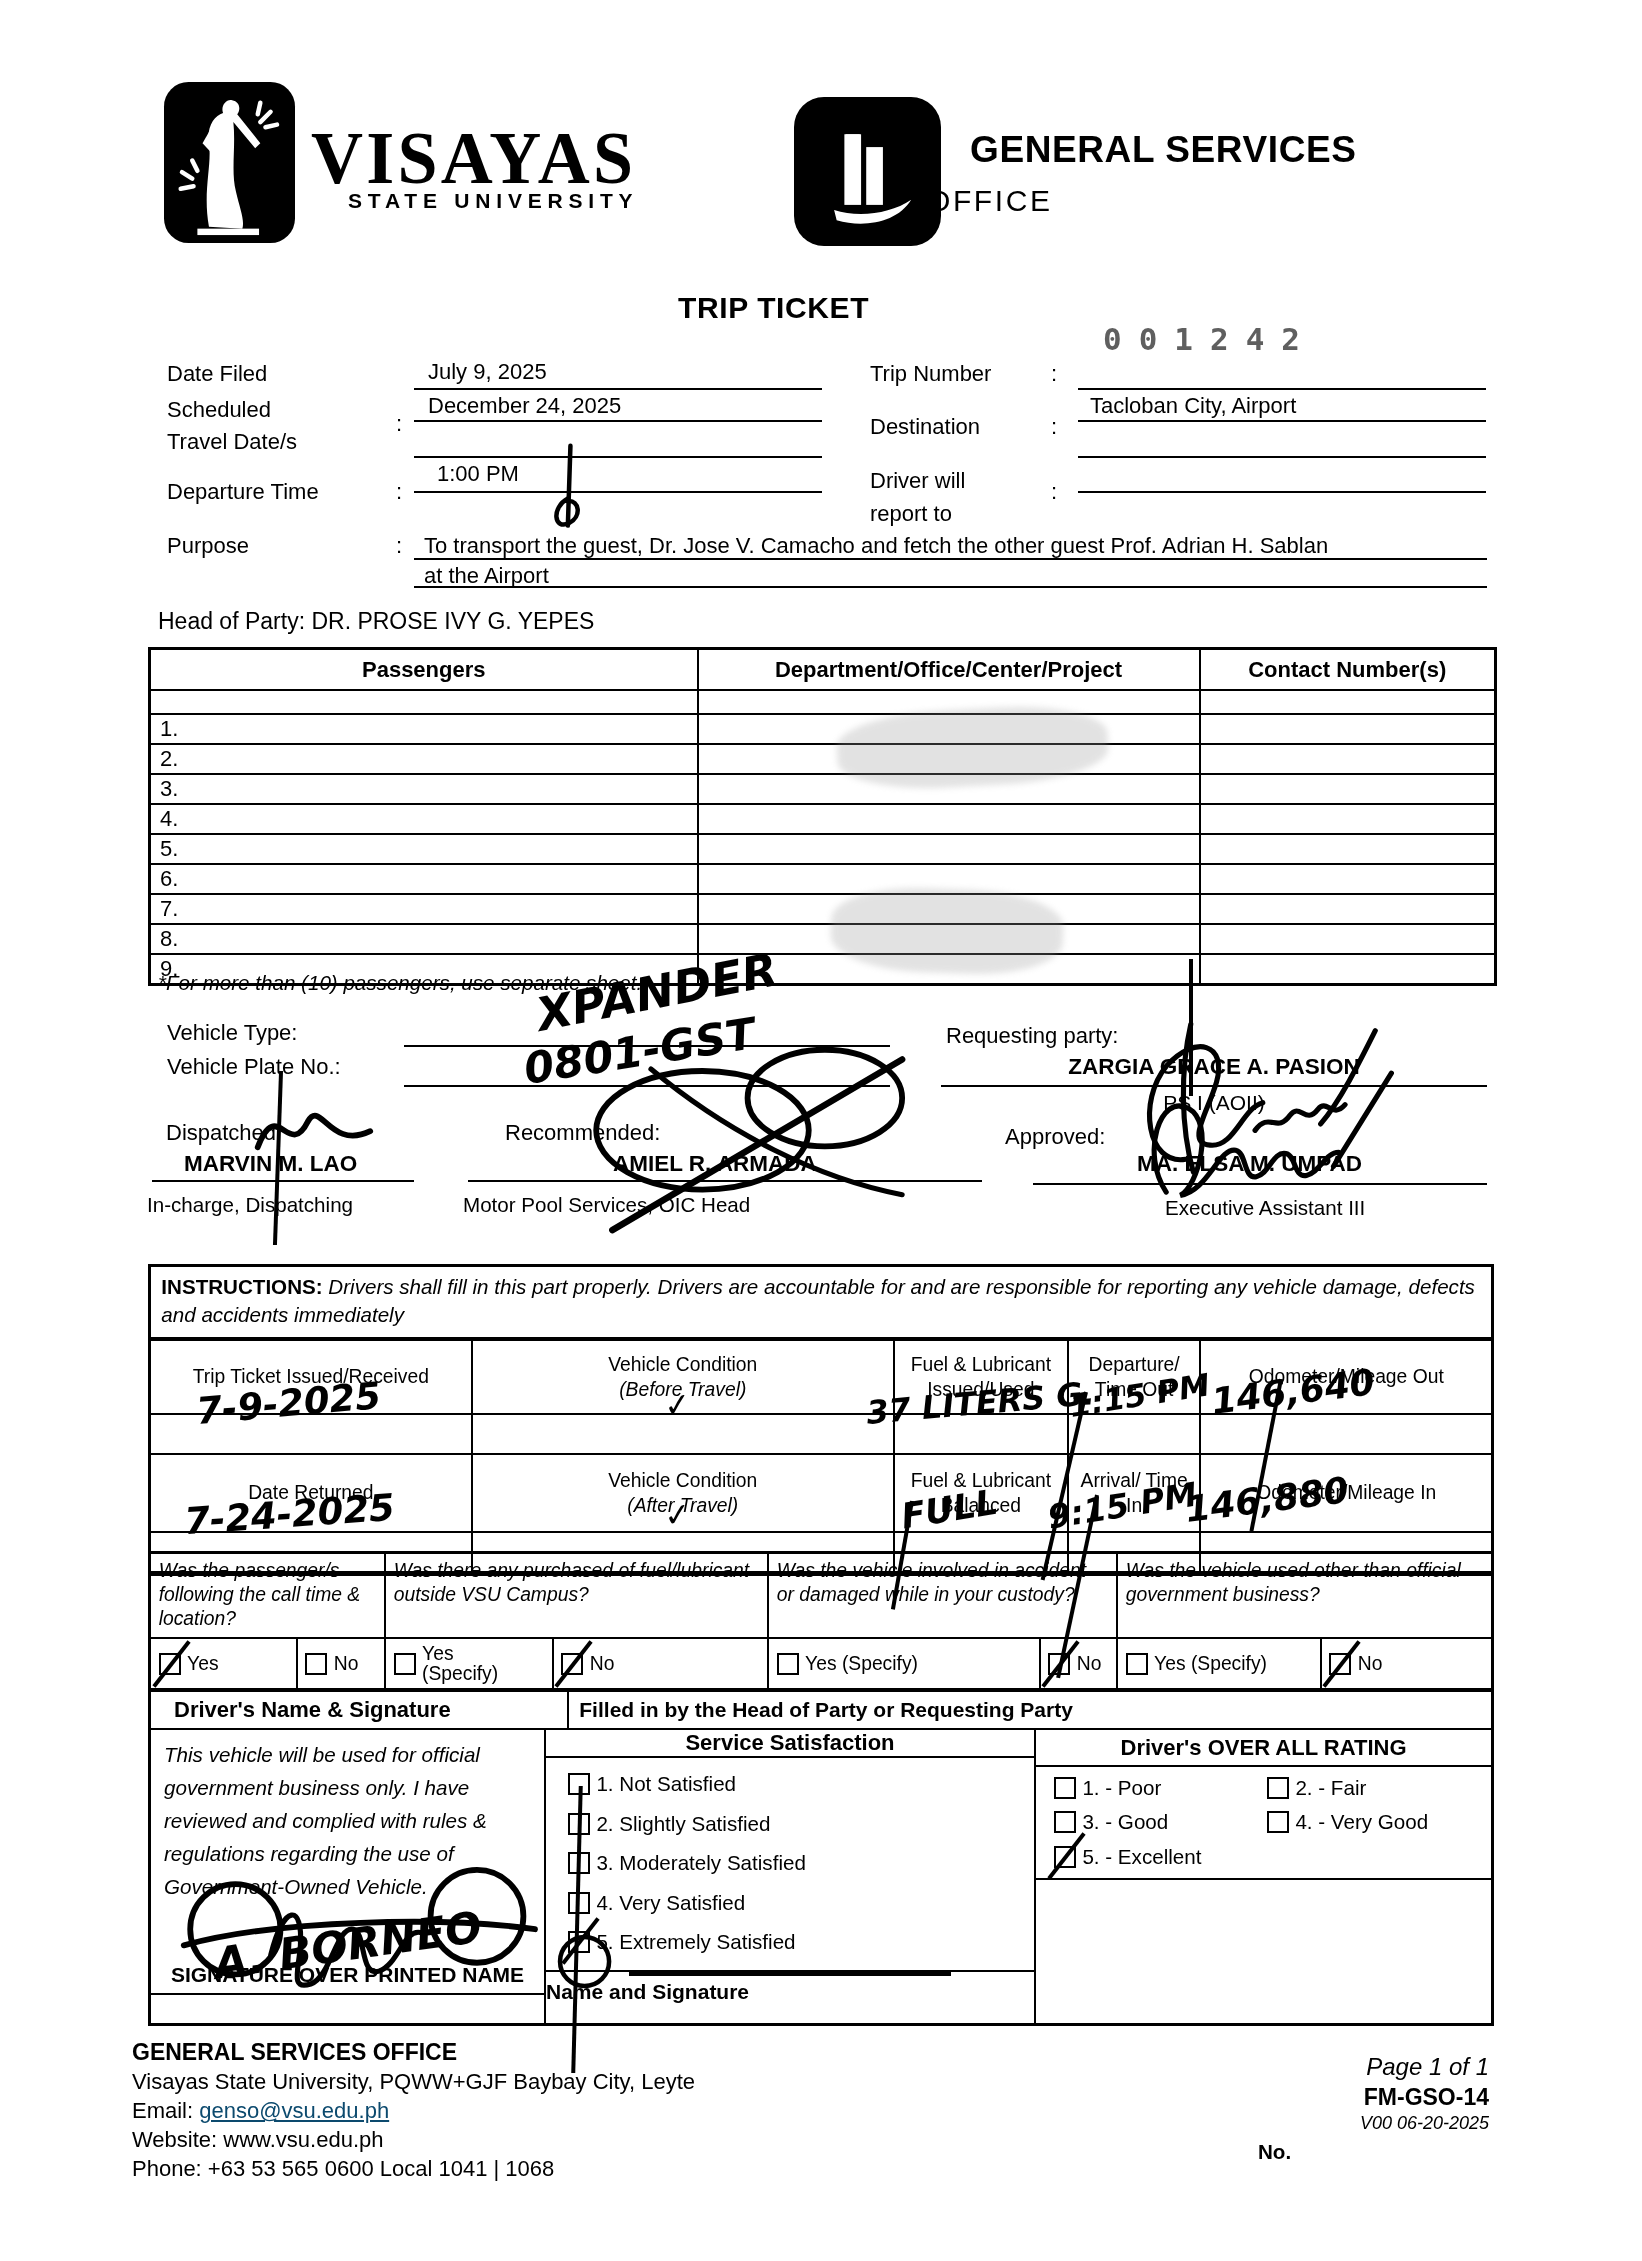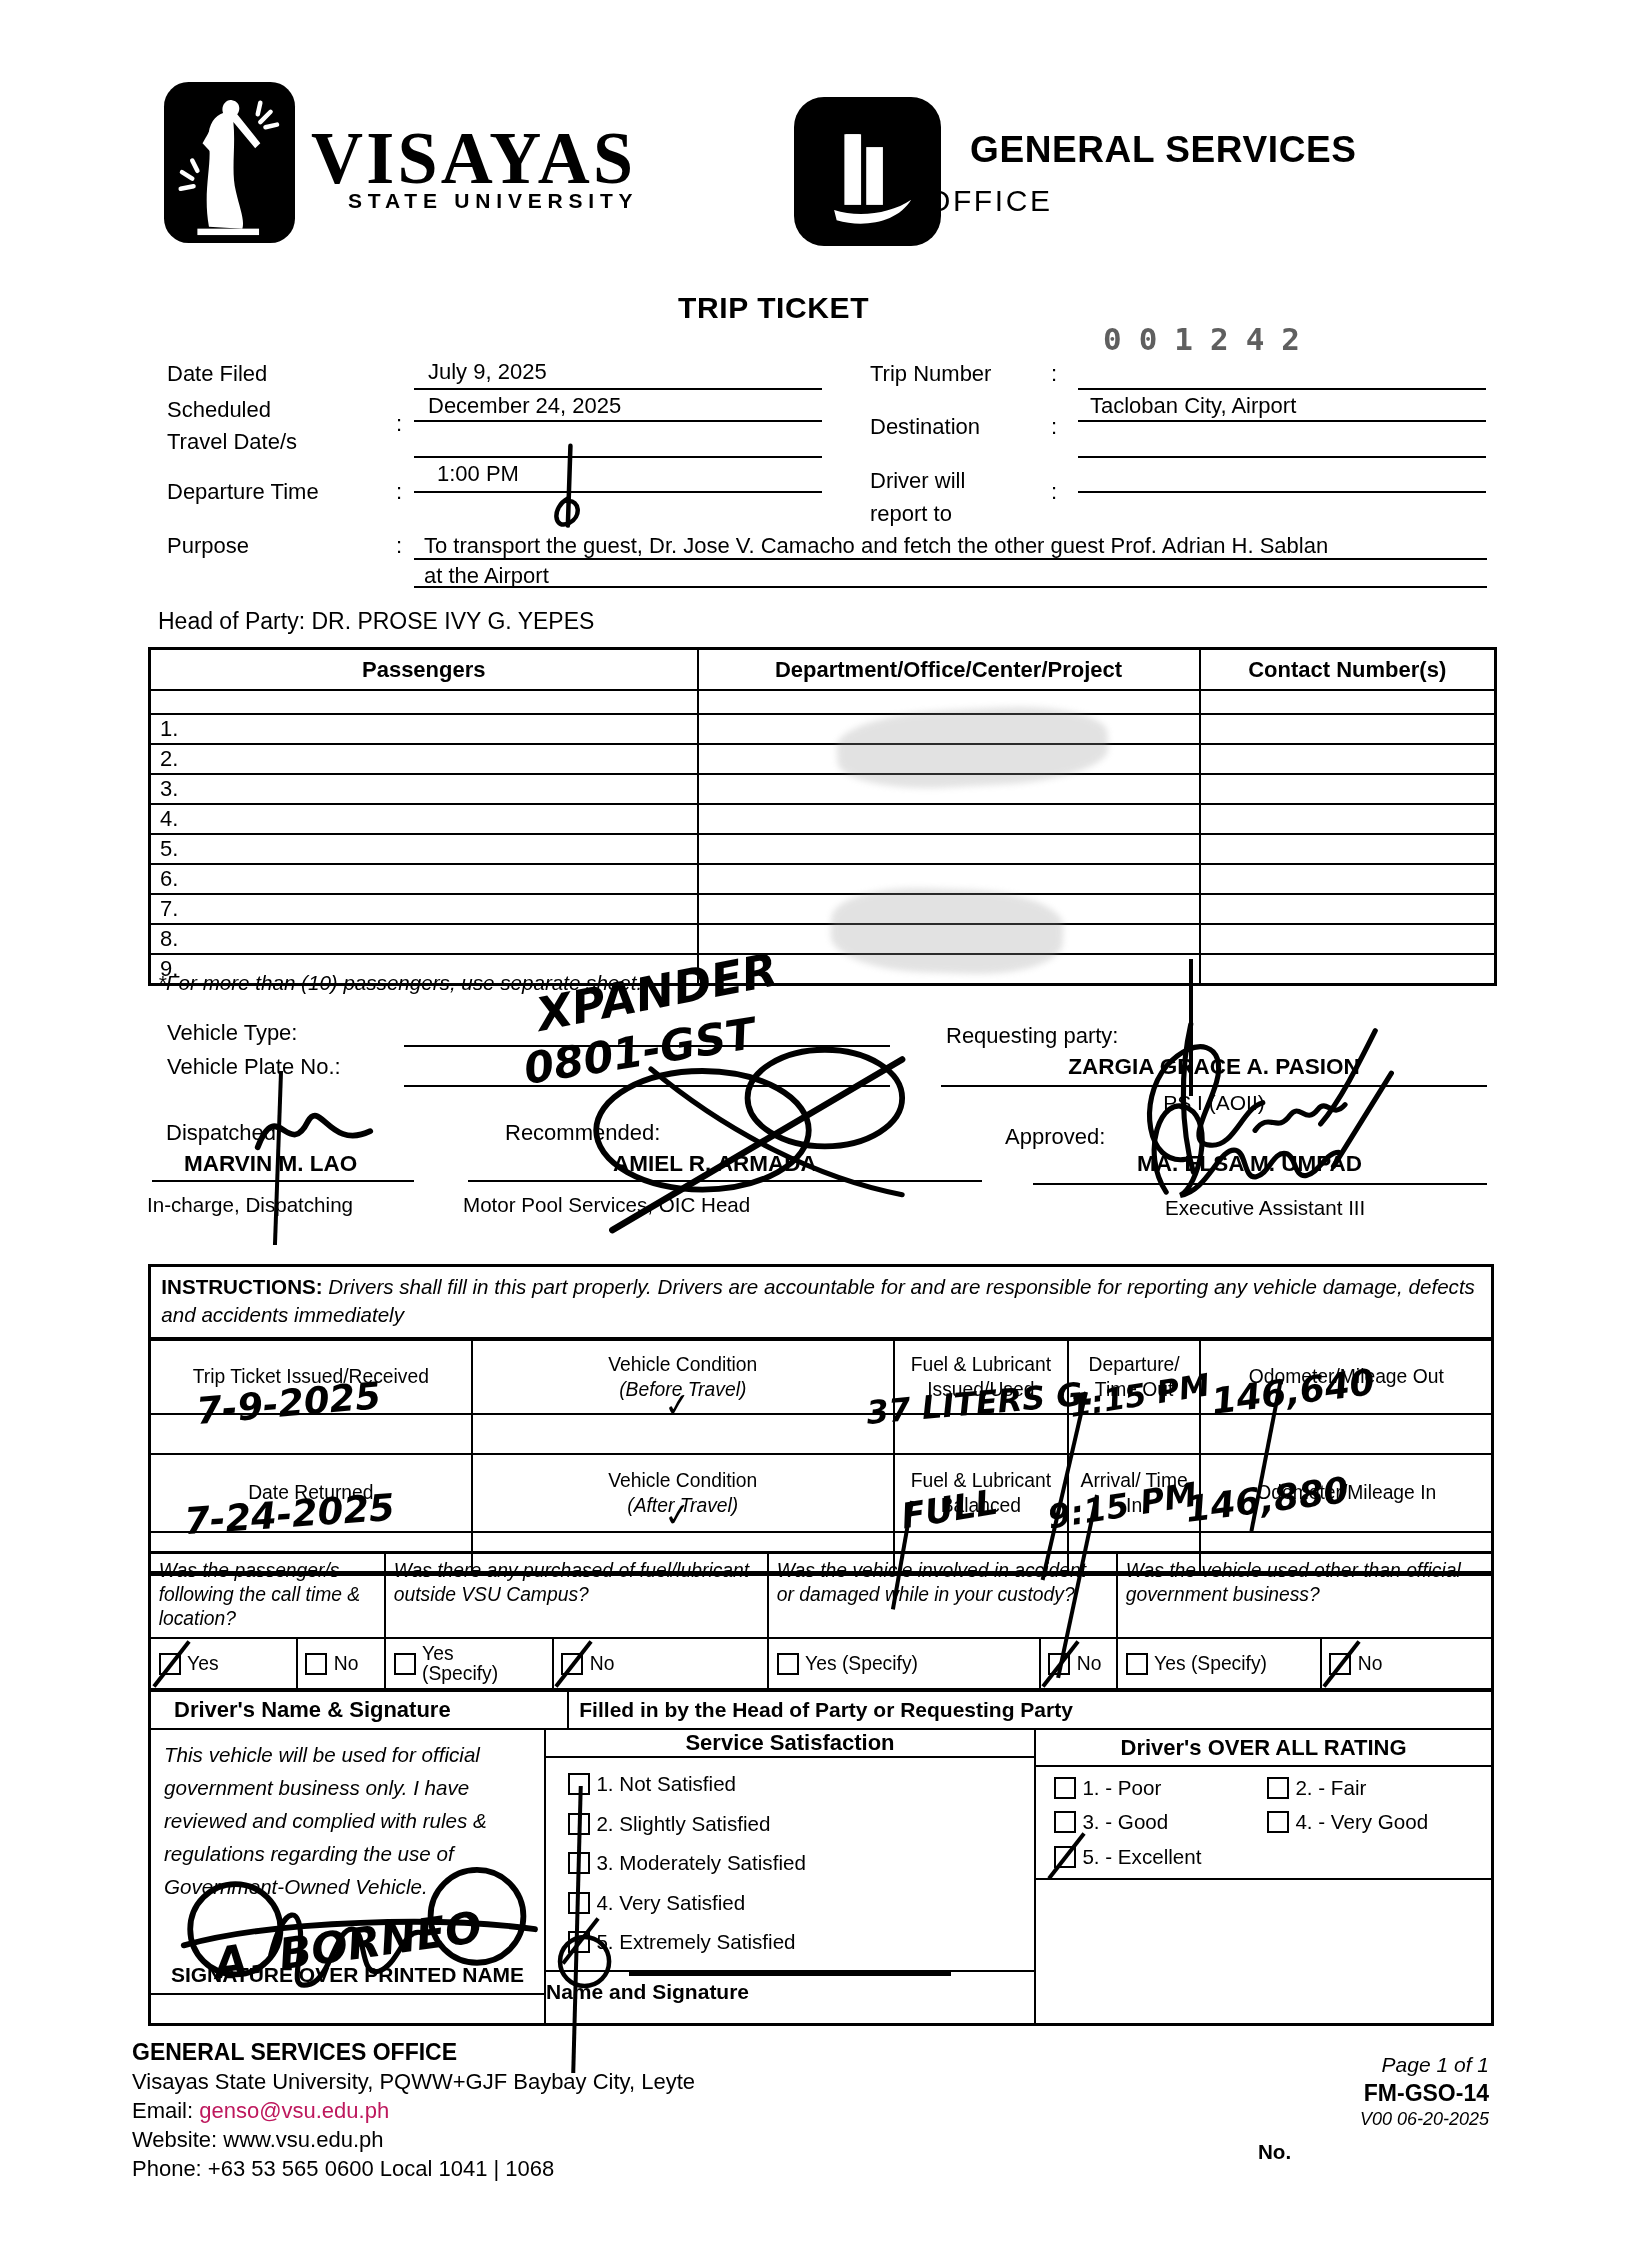--- a/index.html
+++ b/index.html
@@ -86,21 +86,21 @@
   .rgrid{display:grid;grid-template-columns:213px 1fr;row-gap:10.3px;padding:9px 0 9px 18px}
   .rgrid .opt{display:flex;align-items:center;font-size:20.6px}
   .rg-hr{border-top:2.6px solid #000}
   .comtitle{font-weight:bold;font-size:21px;padding:5.2px 0 6.4px 13px;border-bottom:2.6px solid #000}
   
   .foot-left{position:absolute;left:132px;top:2037px;font-size:22px;line-height:1.32}
   .foot-right{position:absolute;left:1276px;top:2053px;width:213px;text-align:right}
   .smudge{position:absolute;background:#9a9a9a;opacity:.28;filter:blur(3.2px);border-radius:40%}
   svg.sig{position:absolute;overflow:visible}
   svg.sig path,svg.sig ellipse,svg.sig circle{fill:none;stroke:#000;stroke-linecap:round}
-  a.email{color:#be185d;}
+  a.email{color:#0c4a6e;text-decoration:underline}
 </style>
 </head>
 <body>
 
 <div class="sheet">
 
   <div class="logo-blk" style="left:164px;top:82px;width:131px;height:161px">
     <svg width="131" height="161" viewBox="0 0 204 250">
       <path d="M70 225 C60 170 75 130 70 95 C66 70 78 52 92 48 C88 38 96 26 106 28 C118 30 120 42 114 50 L150 95 L142 103 L108 62 C112 100 104 140 112 170 C118 196 126 215 122 228 Z" fill="#fff"></path>
       <path d="M60 95 L80 60 L72 108 Z" fill="#fff"></path>
@@ -509,20 +509,20 @@
       <span>Email:</span>
       <a class="email">genso@vsu.edu.ph</a>
     </div>
     <div>
       <span>Website:</span>
       <span>www.vsu.edu.ph</span>
     </div>
     <div>Phone: +63 53 565 0600 Local 1041 | 1068</div>
   </div>
   <div class="foot-right">
-    <div class="it" style="font-size:21px">Page 1 of 1</div>
+    <div class="it" style="font-size:24px">Page 1 of 1</div>
     <div class="bold" style="font-size:23px;margin-top:2.6px">FM-GSO-14</div>
     <div class="it" style="font-size:18px;margin-top:2.6px">V00 06-20-2025</div>
   </div>
   <div class="abs bold" style="left:1258px;top:2140px;font-size:20.6px">No.</div>
 
 </div>
 
 
 </body></html>

